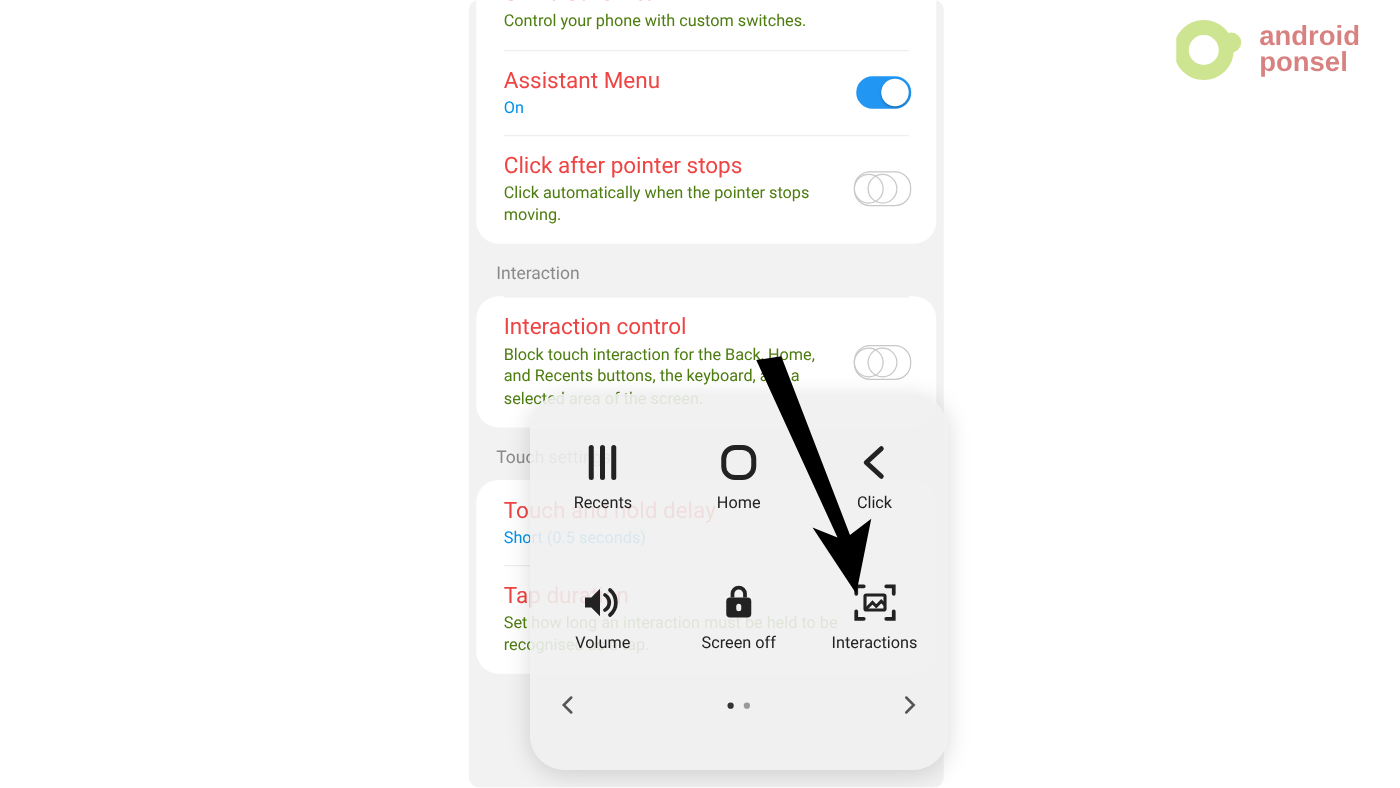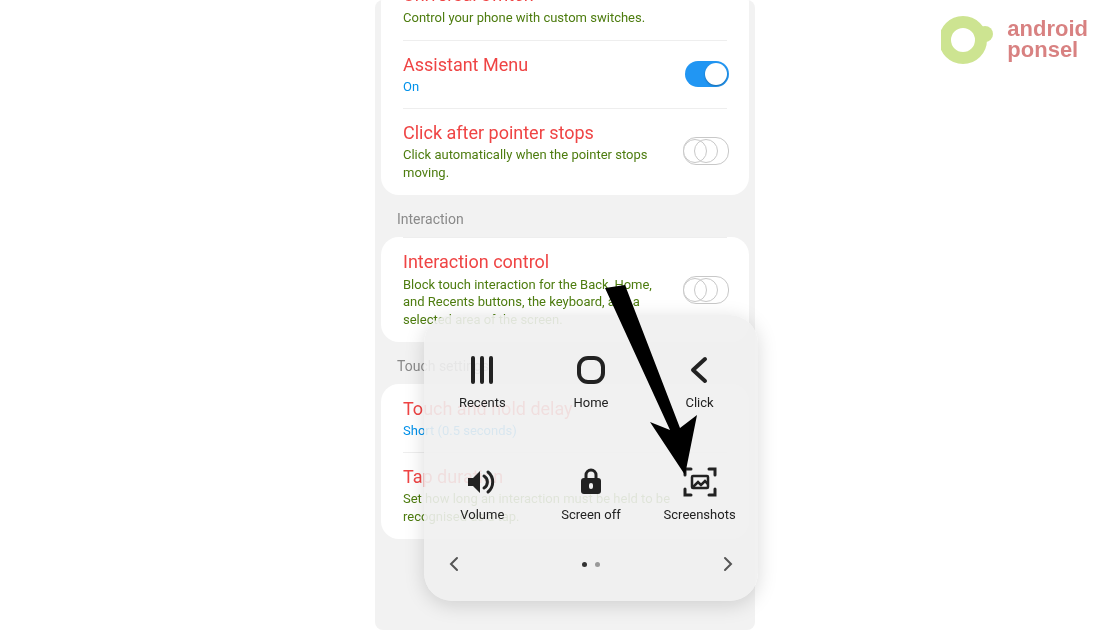--- a/index.html
+++ b/index.html
@@ -12,21 +12,21 @@
   .state{font-size:13px;color:#0091ea;margin-top:2px}
   .section-label{font-size:14px;color:#8a8a8a;padding:16px 22px 10px}
   .toggle{position:absolute;right:20px;top:50%;transform:translateY(-50%)}
   .tog{width:44px;height:26px;border-radius:13px;position:relative}
   .tog .knob{position:absolute;width:22px;height:22px;background:#fff;border-radius:50%;top:2px;box-shadow:0 1px 2px rgba(0,0,0,.3)}
   .tog.on{background:#2196f3}.tog.on .knob{right:2px}
   .tog.off{background:#fff;border:1px solid #c8c8c8}
   .tog.off .knob{left:-1px;top:1px;width:22px;height:22px;border:1px solid #c8c8c8;box-shadow:none;background:#fff}
   .tog.off .knob2{position:absolute;left:10px;top:1px;width:22px;height:22px;border:1px solid #c8c8c8;border-radius:50%;background:transparent}
   
-  .assistant{position:absolute;left:424px;top:315px;width:326px;height:270px;background:rgba(240,240,240,.90);border-radius:28px;box-shadow:0 4px 20px rgba(0,0,0,.15);padding:10px 4px 6px}
+  .assistant{position:absolute;left:424px;top:315px;width:326px;height:270px;background:rgba(240,240,240,.90);border-radius:28px;box-shadow:0 4px 20px rgba(0,0,0,.15);padding:10px 4px 21px}
   .agrid{display:flex;flex-wrap:wrap}
   .acell{width:33.33%;display:flex;flex-direction:column;align-items:center;justify-content:center;height:112px}
   .aicon{width:34px;height:34px;display:flex;align-items:center;justify-content:center;color:#222}
   .alabel{font-size:13px;color:#222;margin-top:8px}
   .pager{display:flex;align-items:center;justify-content:space-between;padding:0 18px;height:30px}
   .dots{display:flex;gap:8px}
   .dot{width:5px;height:5px;border-radius:50%;background:#999}
   .dot.active{background:#333}
   .chev{font-size:20px;color:#555}
   
@@ -158,21 +158,21 @@
     </div>
 
     <div class="acell">
       <div class="aicon">
         <svg width="34" height="30" viewBox="0 0 34 30">
             <path d="M2 8 v-6 h6 M26 2 h6 v6 M32 22 v6 h-6 M8 28 h-6 v-6" stroke="#222" stroke-width="3" fill="none" stroke-linecap="round"></path>
             <rect x="9" y="9" width="16" height="12" rx="1" stroke="#222" stroke-width="2.5" fill="none"></rect>
             <path d="M10 20 l5 -5 l3 3 l4 -4 l3 3" stroke="#222" stroke-width="2.5" fill="none"></path>
           </svg>
       </div>
-      <div class="alabel">Screenshots</div>
+      <div class="alabel">Interactions</div>
     </div>
   </div>
 
   <div class="pager">
     <div class="chev">
       <svg width="16" height="16" viewBox="0 0 16 16">
           <polyline points="11,2 5,8 11,14" stroke="#555" stroke-width="2" fill="none" stroke-linecap="round"></polyline>
         </svg>
     </div>
     <div class="dots">

